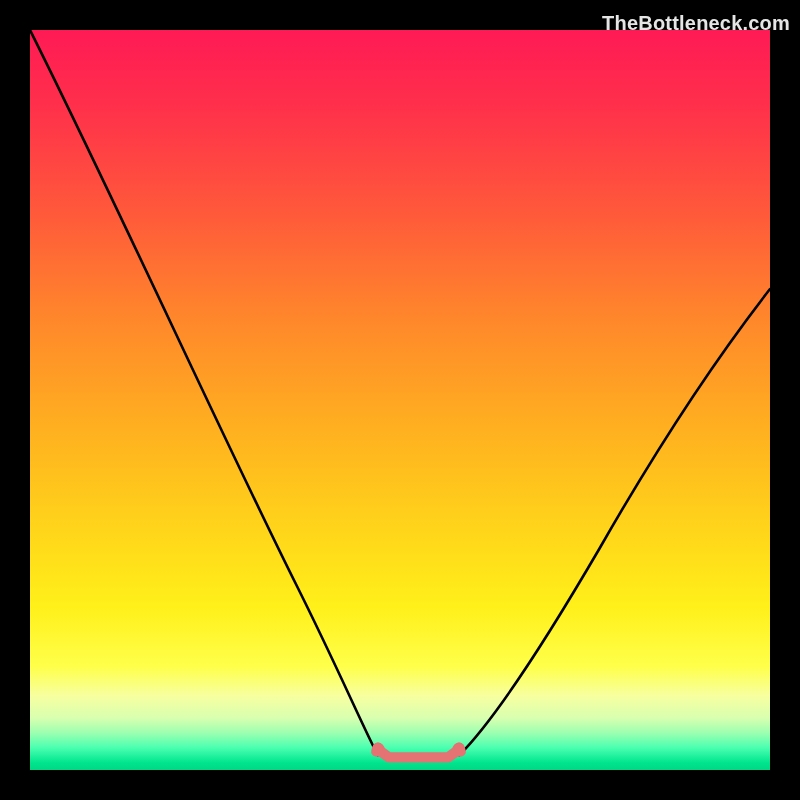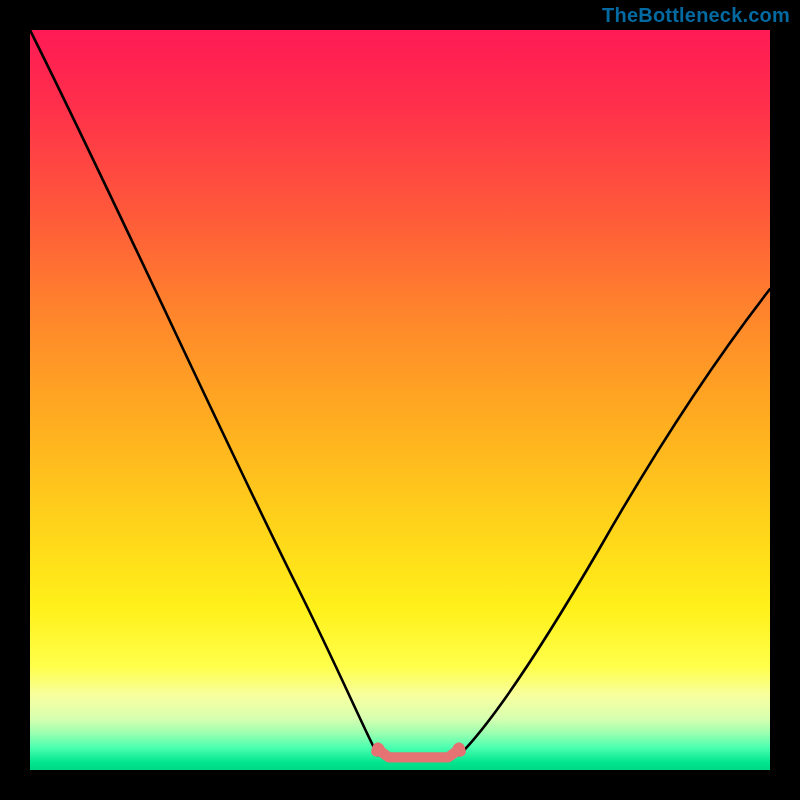--- a/index.html
+++ b/index.html
@@ -41,26 +41,26 @@
       #f7ffa0 90%,
       #d8ffb0 93%,
       #9cffb0 95%,
       #4affb0 97%,
       #00e58e 99%,
       #00d884 100%
     );
   }
   .watermark {
     position: absolute;
-    top: 4px;
+    top: 12px;
     right: 10px;
     font-family: -apple-system, BlinkMacSystemFont, "Segoe UI", Arial, sans-serif;
     font-size: 20px;
     font-weight: 600;
-    color: #0369a1;
+    color: #e5e5e5;
     letter-spacing: 0.2px;
     user-select: none;
   }
   svg.curves {
     position: absolute;
     inset: 0;
   }
 </style>
 </head>
 <body>

